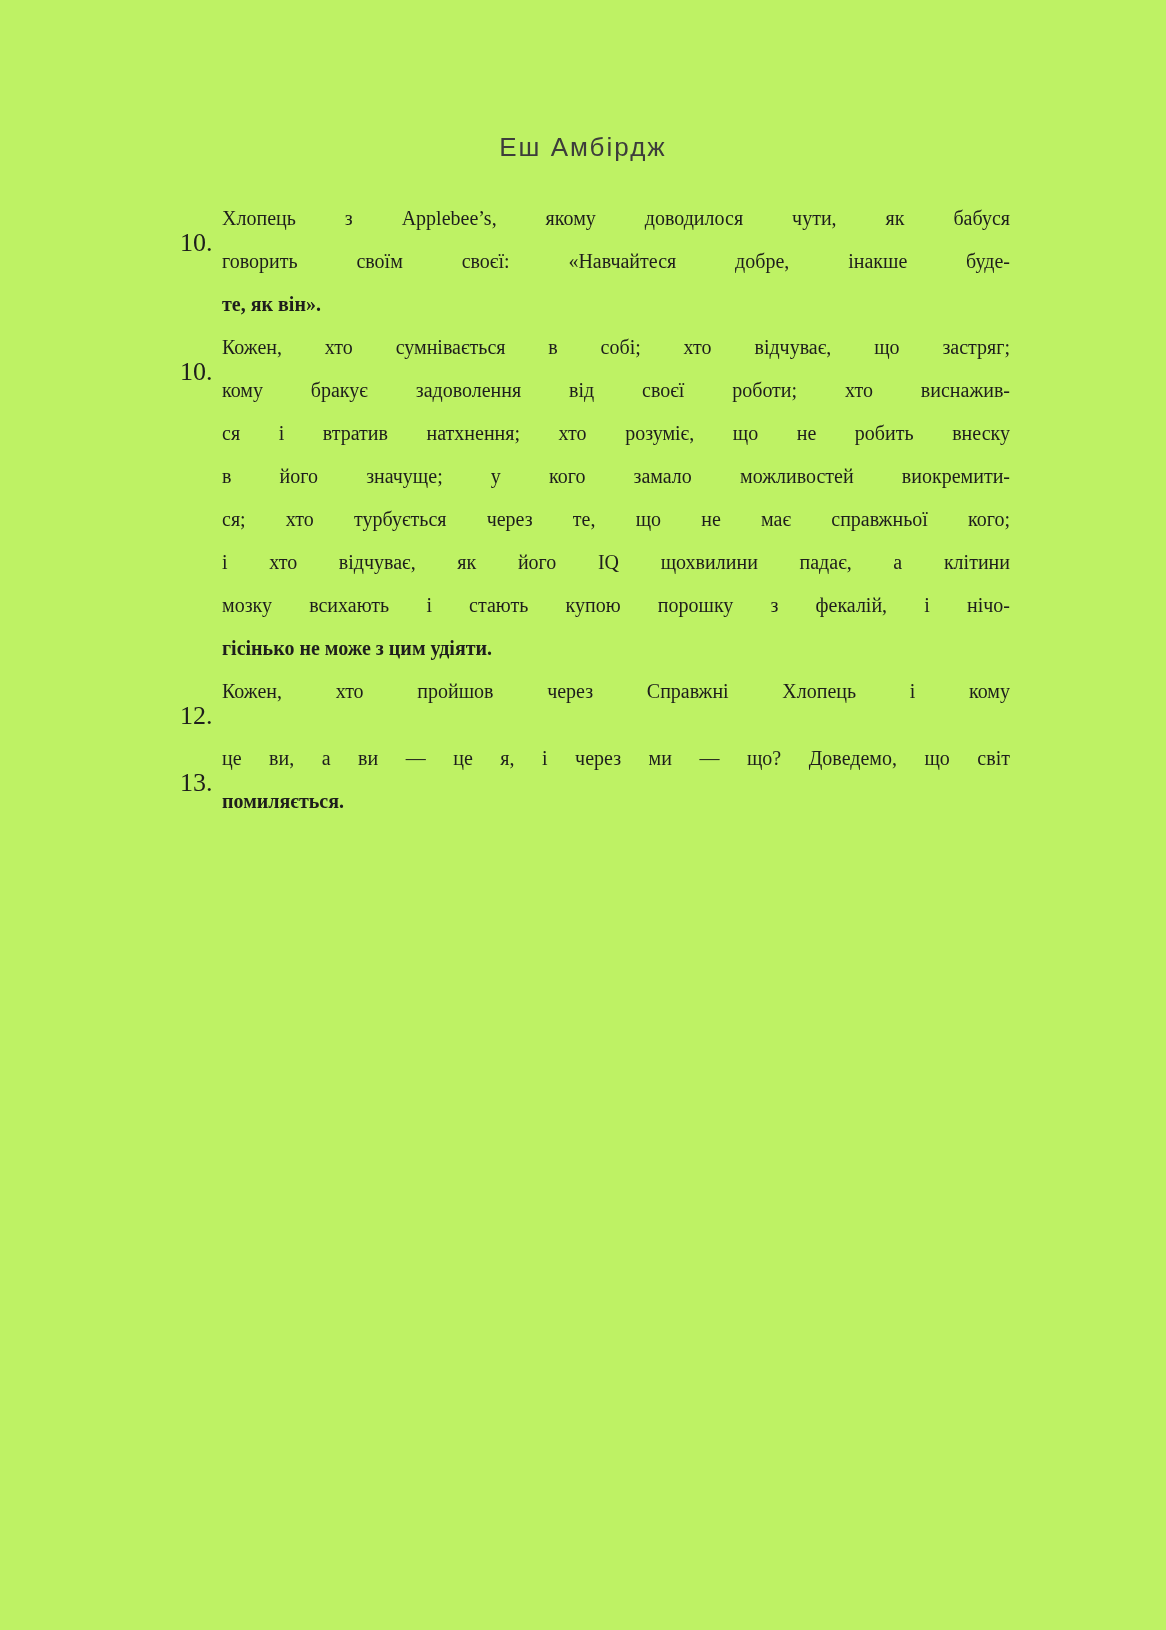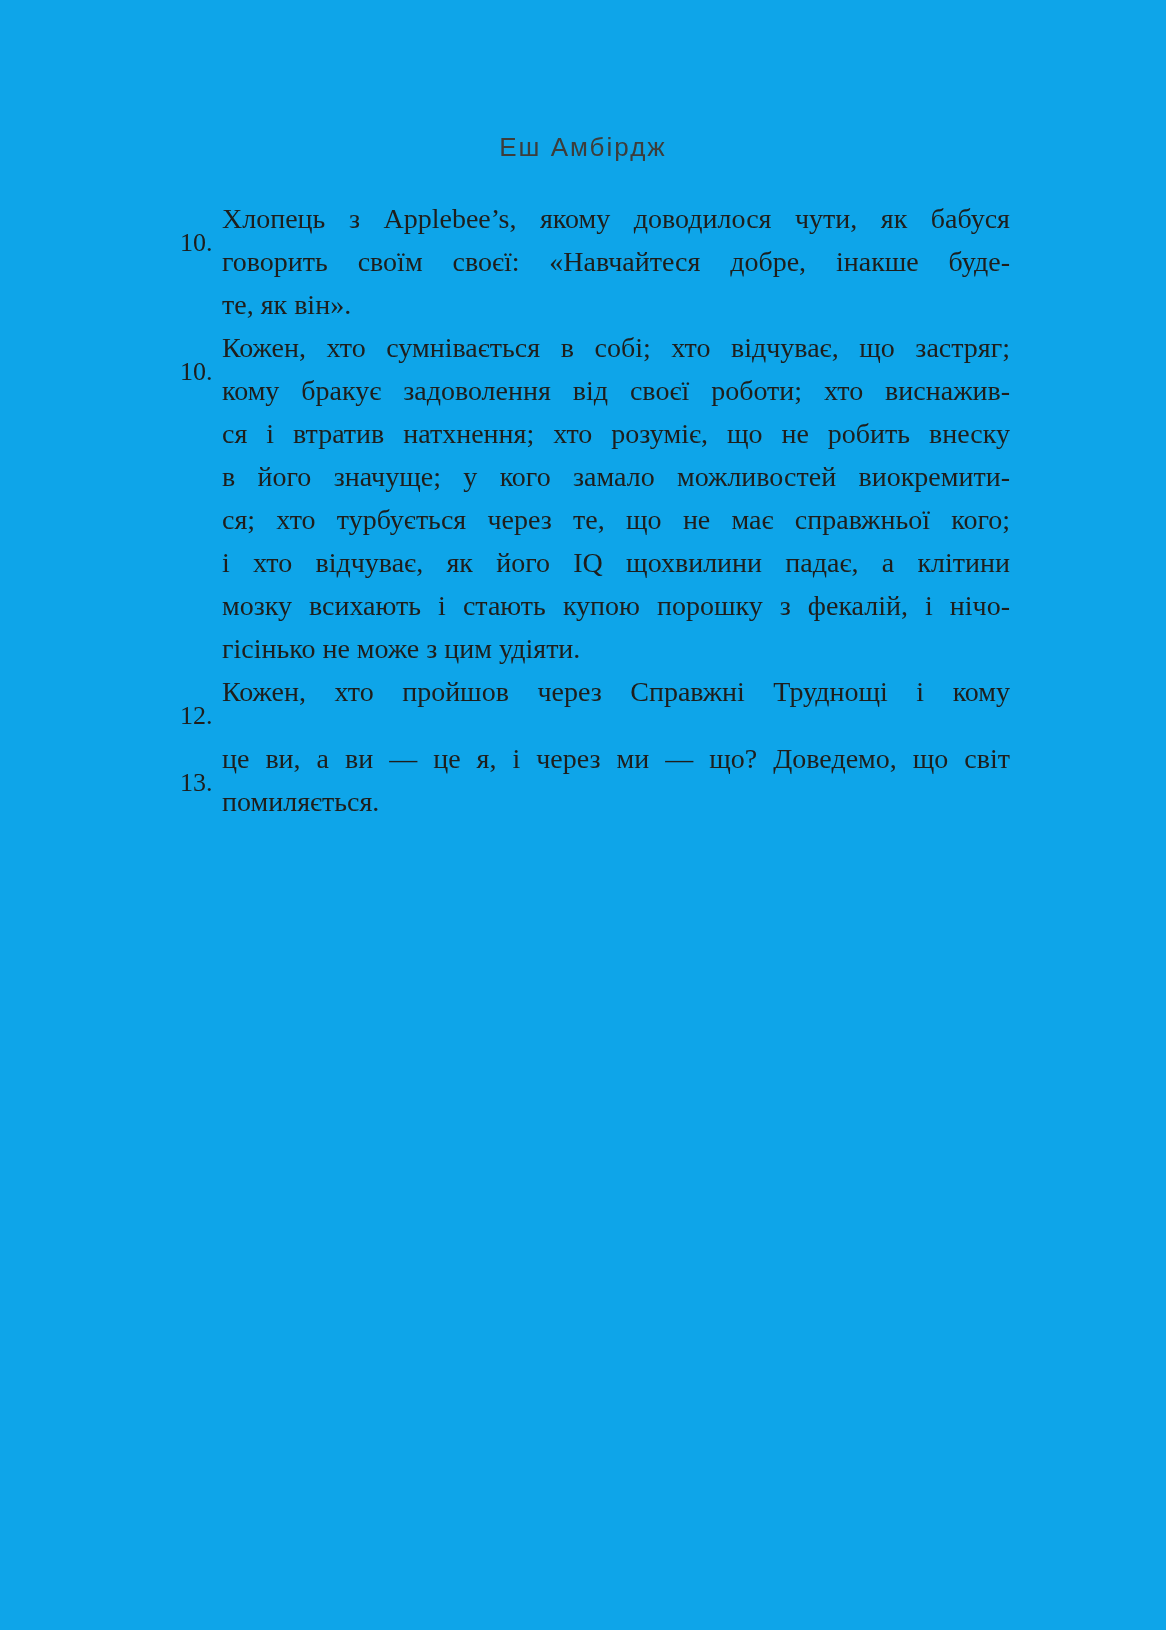--- a/index.html
+++ b/index.html
@@ -4,21 +4,21 @@
 <style>
   html, body {
     margin: 0;
     padding: 0;
     background: #ffffff;
   }
   .page {
     position: relative;
     width: 1166px;
     height: 1630px;
-    background: #0ea5e9;
+    background: #bef264;
     font-family: "Liberation Serif", serif;
     color: #1e1e1c;
     overflow: hidden;
   }
   .running-head {
     position: absolute;
     top: 132px;
     left: 0;
     width: 1166px;
     text-align: center;
@@ -45,29 +45,30 @@
     padding-left: 10px;
     font-size: 26px;
     line-height: 43px;
     margin-top: 24px;
   }
   .text {
     flex: 1 1 auto;
     min-width: 0;
   }
   .line {
-    font-size: 28px;
+    font-size: 20px;
     line-height: 43px;
     text-align: justify;
     text-align-last: justify;
     text-justify: inter-word;
     white-space: normal;
   }
   .line.last {
     text-align-last: left;
+    font-weight: bold;
   }
 </style>
 </head>
 <body>
 
 <div class="page">
   <div class="running-head">Еш Амбірдж</div>
 
   <div class="numbered-list">
       <div class="item">
@@ -87,21 +88,21 @@
           <div class="line">в його значуще; у кого замало можливостей виокремити-</div>
           <div class="line">ся; хто турбується через те, що не має справжньої кого;</div>
           <div class="line">і хто відчуває, як його IQ щохвилини падає, а клітини</div>
           <div class="line">мозку всихають і стають купою порошку з фекалій, і нічо-</div>
           <div class="line last">гісінько не може з цим удіяти.</div>
         </div>
       </div>
       <div class="item">
         <div class="num">12.</div>
         <div class="text">
-          <div class="line">Кожен, хто пройшов через Справжні Труднощі і кому</div>
+          <div class="line">Кожен, хто пройшов через Справжні Хлопець і кому</div>
         </div>
       </div>
       <div class="item">
         <div class="num">13.</div>
         <div class="text">
           <div class="line">це ви, а ви — це я, і через ми — що? Доведемо, що світ</div>
           <div class="line last">помиляється.</div>
         </div>
       </div>
     </div>

